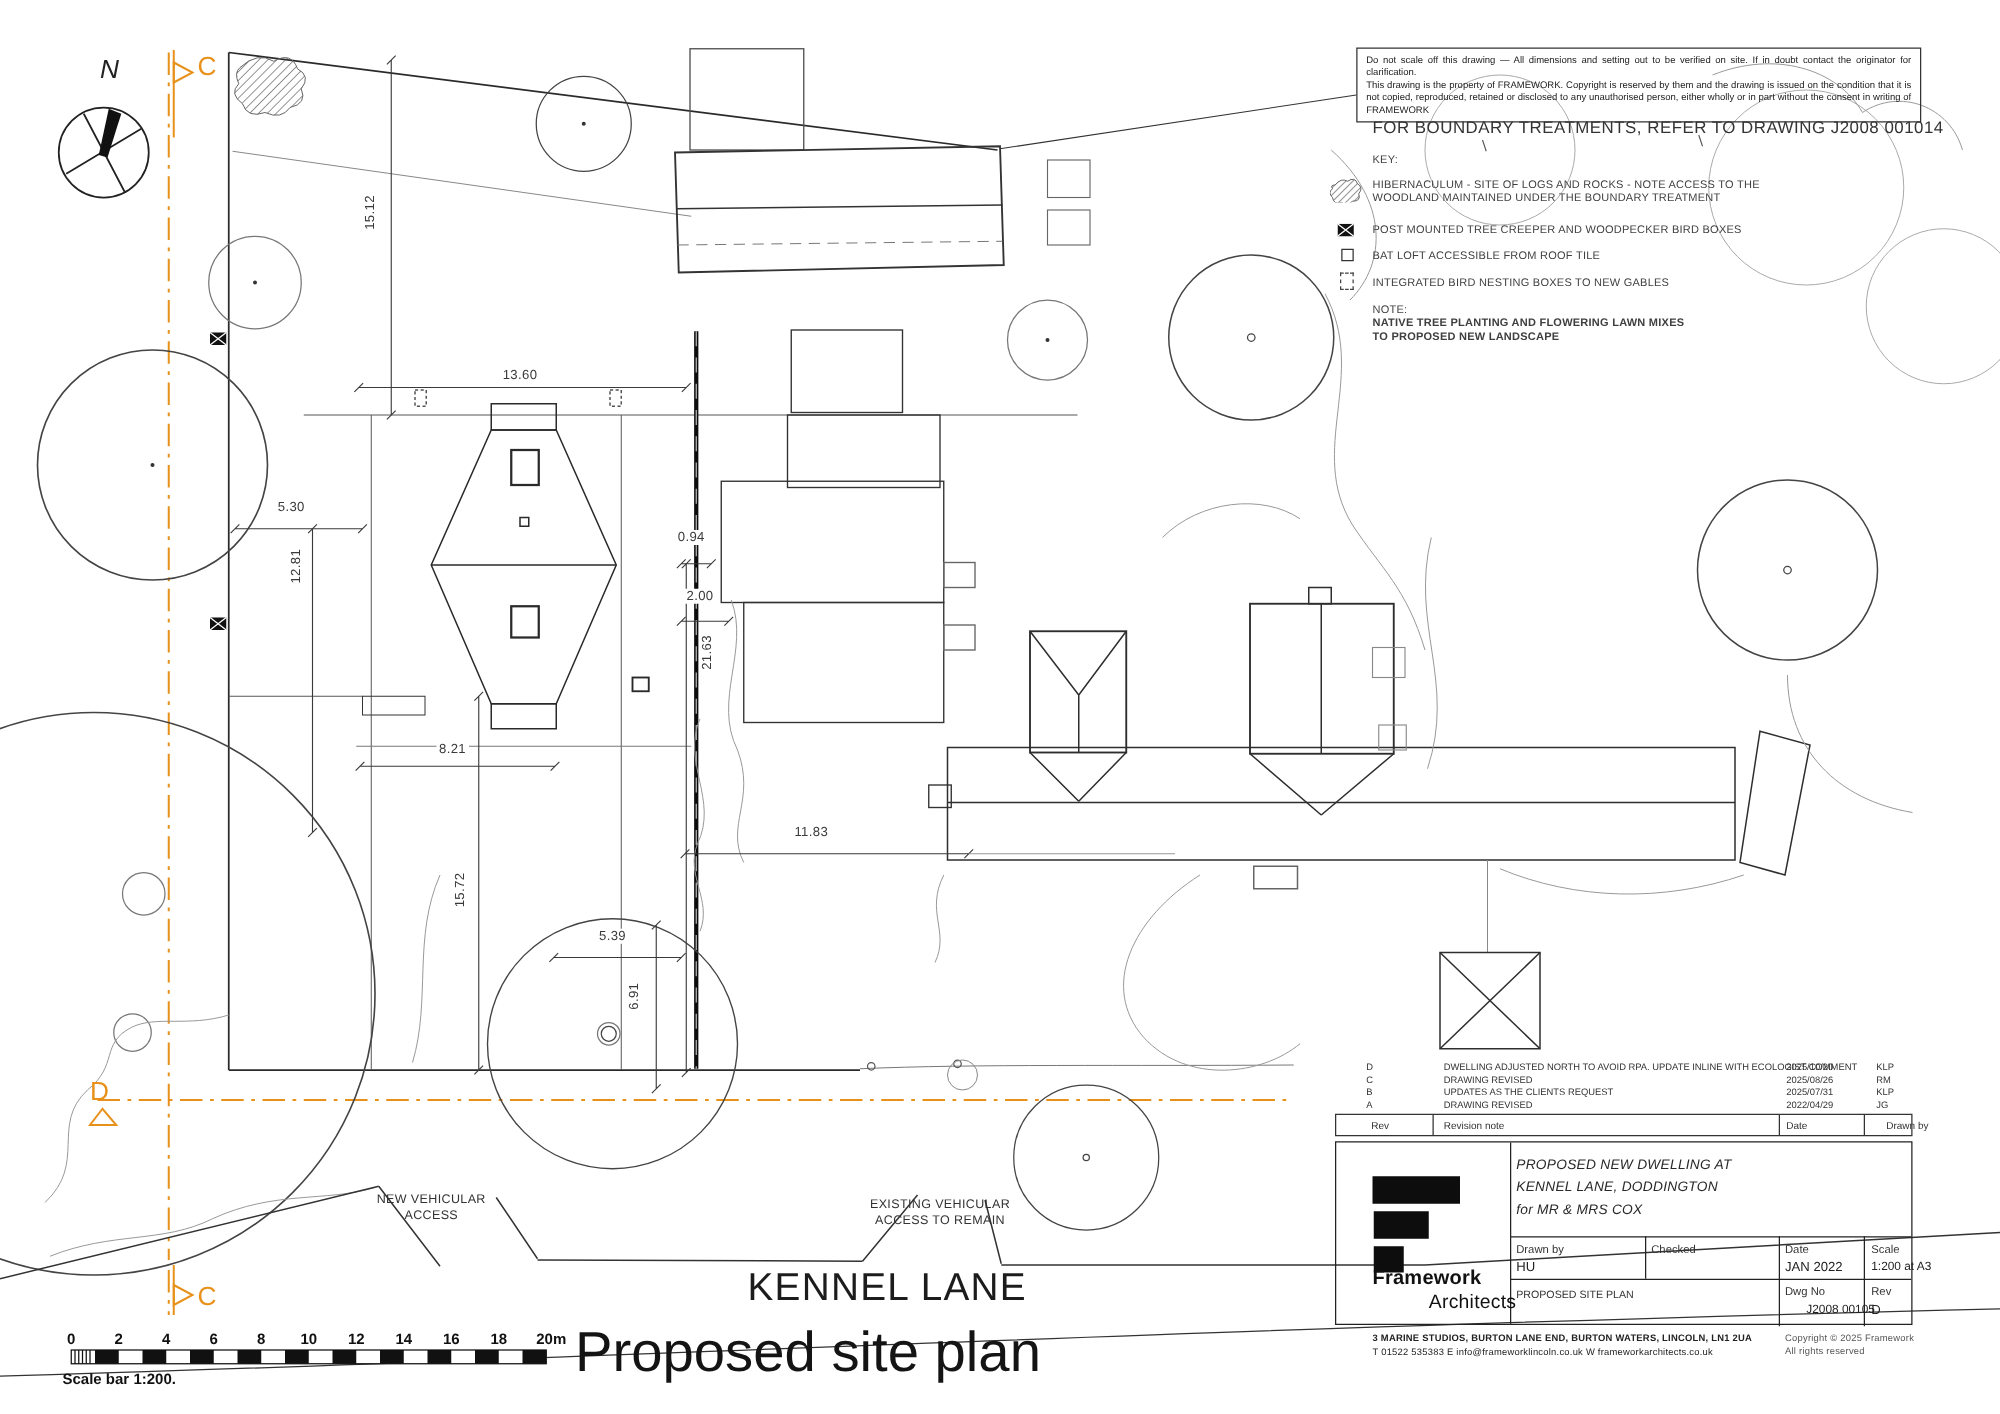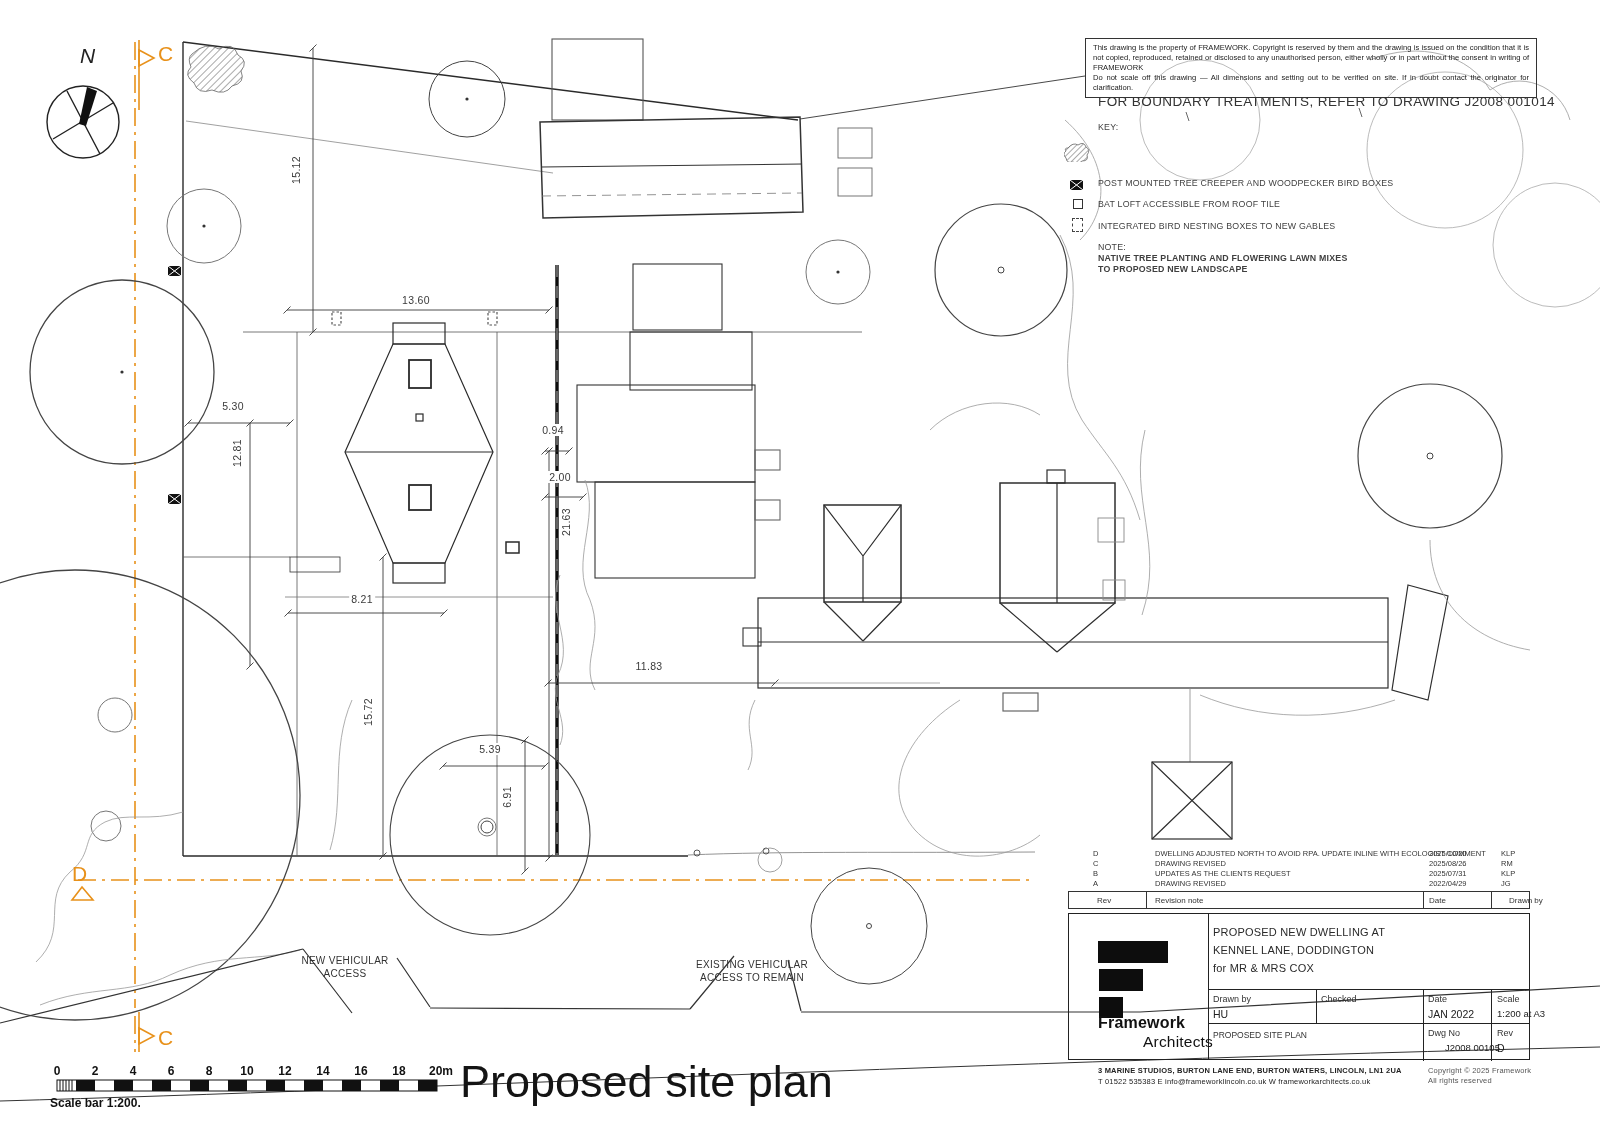--- a/index.html
+++ b/index.html
@@ -23,21 +23,21 @@
   .rv-rev{left:1093px;} .rv-note{left:1155px;} .rv-date{left:1429px;} .rv-by{left:1501px;}
   .revhead{position:absolute;left:1068px;top:891px;width:462px;height:18px;border:1px solid #333;box-sizing:border-box;font-size:8px;color:#333;}
   .revhead span{position:absolute;top:4px;white-space:nowrap;}
   .revhead .sep{position:absolute;top:0;bottom:0;border-left:1px solid #333;}
   
   .tblock{position:absolute;left:1068px;top:913px;width:462px;height:147px;border:1.5px solid #222;box-sizing:border-box;}
   .tblock .line{position:absolute;background:#222;}
   .tblock span{position:absolute;white-space:nowrap;}
   .tb-label{font-size:9px;color:#333;}
   .tb-val{font-size:10.5px;color:#222;}
-  .proj{font-size:11px;color:#2a2a2a;letter-spacing:.2px;}
+  .proj{font-size:11px;color:#2a2a2a;letter-spacing:.2px;font-style:italic;}
   .logo-bar{position:absolute;background:#0d0d0d;}
   .firm1{font-size:16px;font-weight:700;color:#111;letter-spacing:.2px;}
   .firm2{font-size:15.5px;color:#111;letter-spacing:.2px;margin-left:45px;}
   .foot-small{position:absolute;font-size:7.5px;color:#222;white-space:nowrap;letter-spacing:.2px;}
   .scalebar-label{position:absolute;transform:translateX(-50%);font-size:12px;font-weight:700;color:#111;}
   .scalebar-caption{position:absolute;left:50px;top:1096px;font-size:12px;font-weight:700;color:#111;}
 </style>
 </head>
 <body>
 
@@ -248,38 +248,40 @@
   <span class="dim" style="left:560px;top:477px">2.00</span>
   <span class="dim rot" style="left:566px;top:522px">21.63</span>
   <span class="dim" style="left:362px;top:599px">8.21</span>
   <span class="dim" style="left:649px;top:666px">11.83</span>
   <span class="dim rot" style="left:368px;top:712px">15.72</span>
   <span class="dim" style="left:490px;top:749px">5.39</span>
   <span class="dim rot" style="left:507px;top:797px">6.91</span>
 
   <div class="access-label" style="left:345px;top:967px;width:130px;">NEW VEHICULAR ACCESS</div>
   <div class="access-label" style="left:752px;top:971px;width:140px;">EXISTING VEHICULAR ACCESS TO REMAIN</div>
+  <div class="road-label">KENNEL LANE</div>
 
   <div class="disclaimer">
+    <p>Do not scale off this drawing  —  All dimensions and setting out to be verified on site. If in doubt contact the originator for clarification.</p>
     <p>This drawing is the property of FRAMEWORK. Copyright is reserved by them and the drawing is issued on the condition that it is not copied, reproduced, retained or disclosed to any unauthorised person, either wholly or in part without the consent in writing of FRAMEWORK</p>
-    <p>Do not scale off this drawing  —  All dimensions and setting out to be verified on site. If in doubt contact the originator for clarification.</p>
   </div>
   <div class="boundary-note">FOR BOUNDARY TREATMENTS, REFER TO DRAWING  J2008 001014</div>
 
   <span class="keytext" style="left:1098px;top:122px;">KEY:</span>
   <span class="abs" style="left:1064px;top:140px;">
     <svg width="26" height="22">
         <defs>
           <pattern id="hatch2" patternUnits="userSpaceOnUse" width="4" height="4" patternTransform="rotate(45)">
             <line x1="0" y1="0" x2="0" y2="4" stroke="#555" stroke-width="1"></line>
           </pattern>
         </defs>
       <path d="M4,8 q5,-6 10,-3 q6,-4 8,2 q5,3 1,8 q2,6 -5,6 q-4,4 -9,1 q-6,2 -7,-4 q-4,-4 0,-7 q-2,-3 2,-3 Z" fill="url(#hatch2)" stroke="#666" stroke-width="0.8"></path>
       </svg>
   </span>
+  <div class="keytext" style="left:1098px;top:142px;width:356px;">HIBERNACULUM - SITE OF LOGS AND ROCKS - NOTE ACCESS TO THE WOODLAND MAINTAINED UNDER THE BOUNDARY TREATMENT</div>
   <span class="abs" style="left:1070px;top:177px;">
     <svg width="14" height="11">
         <rect x="0" y="0" width="13" height="10" fill="#111"></rect>
         <path d="M0,0 L13,10 M13,0 L0,10" stroke="#fff" stroke-width="1"></path>
       </svg>
   </span>
   <div class="keytext" style="left:1098px;top:178px;width:356px;">POST MOUNTED TREE CREEPER AND WOODPECKER BIRD BOXES</div>
   <span class="abs" style="left:1073px;top:199px;width:8px;height:8px;border:1.2px solid #333;"></span>
   <div class="keytext" style="left:1098px;top:199px;width:356px;">BAT LOFT ACCESSIBLE FROM ROOF TILE</div>
   <span class="abs" style="left:1072px;top:218px;width:9px;height:12px;border:1.2px dashed #444;"></span>

